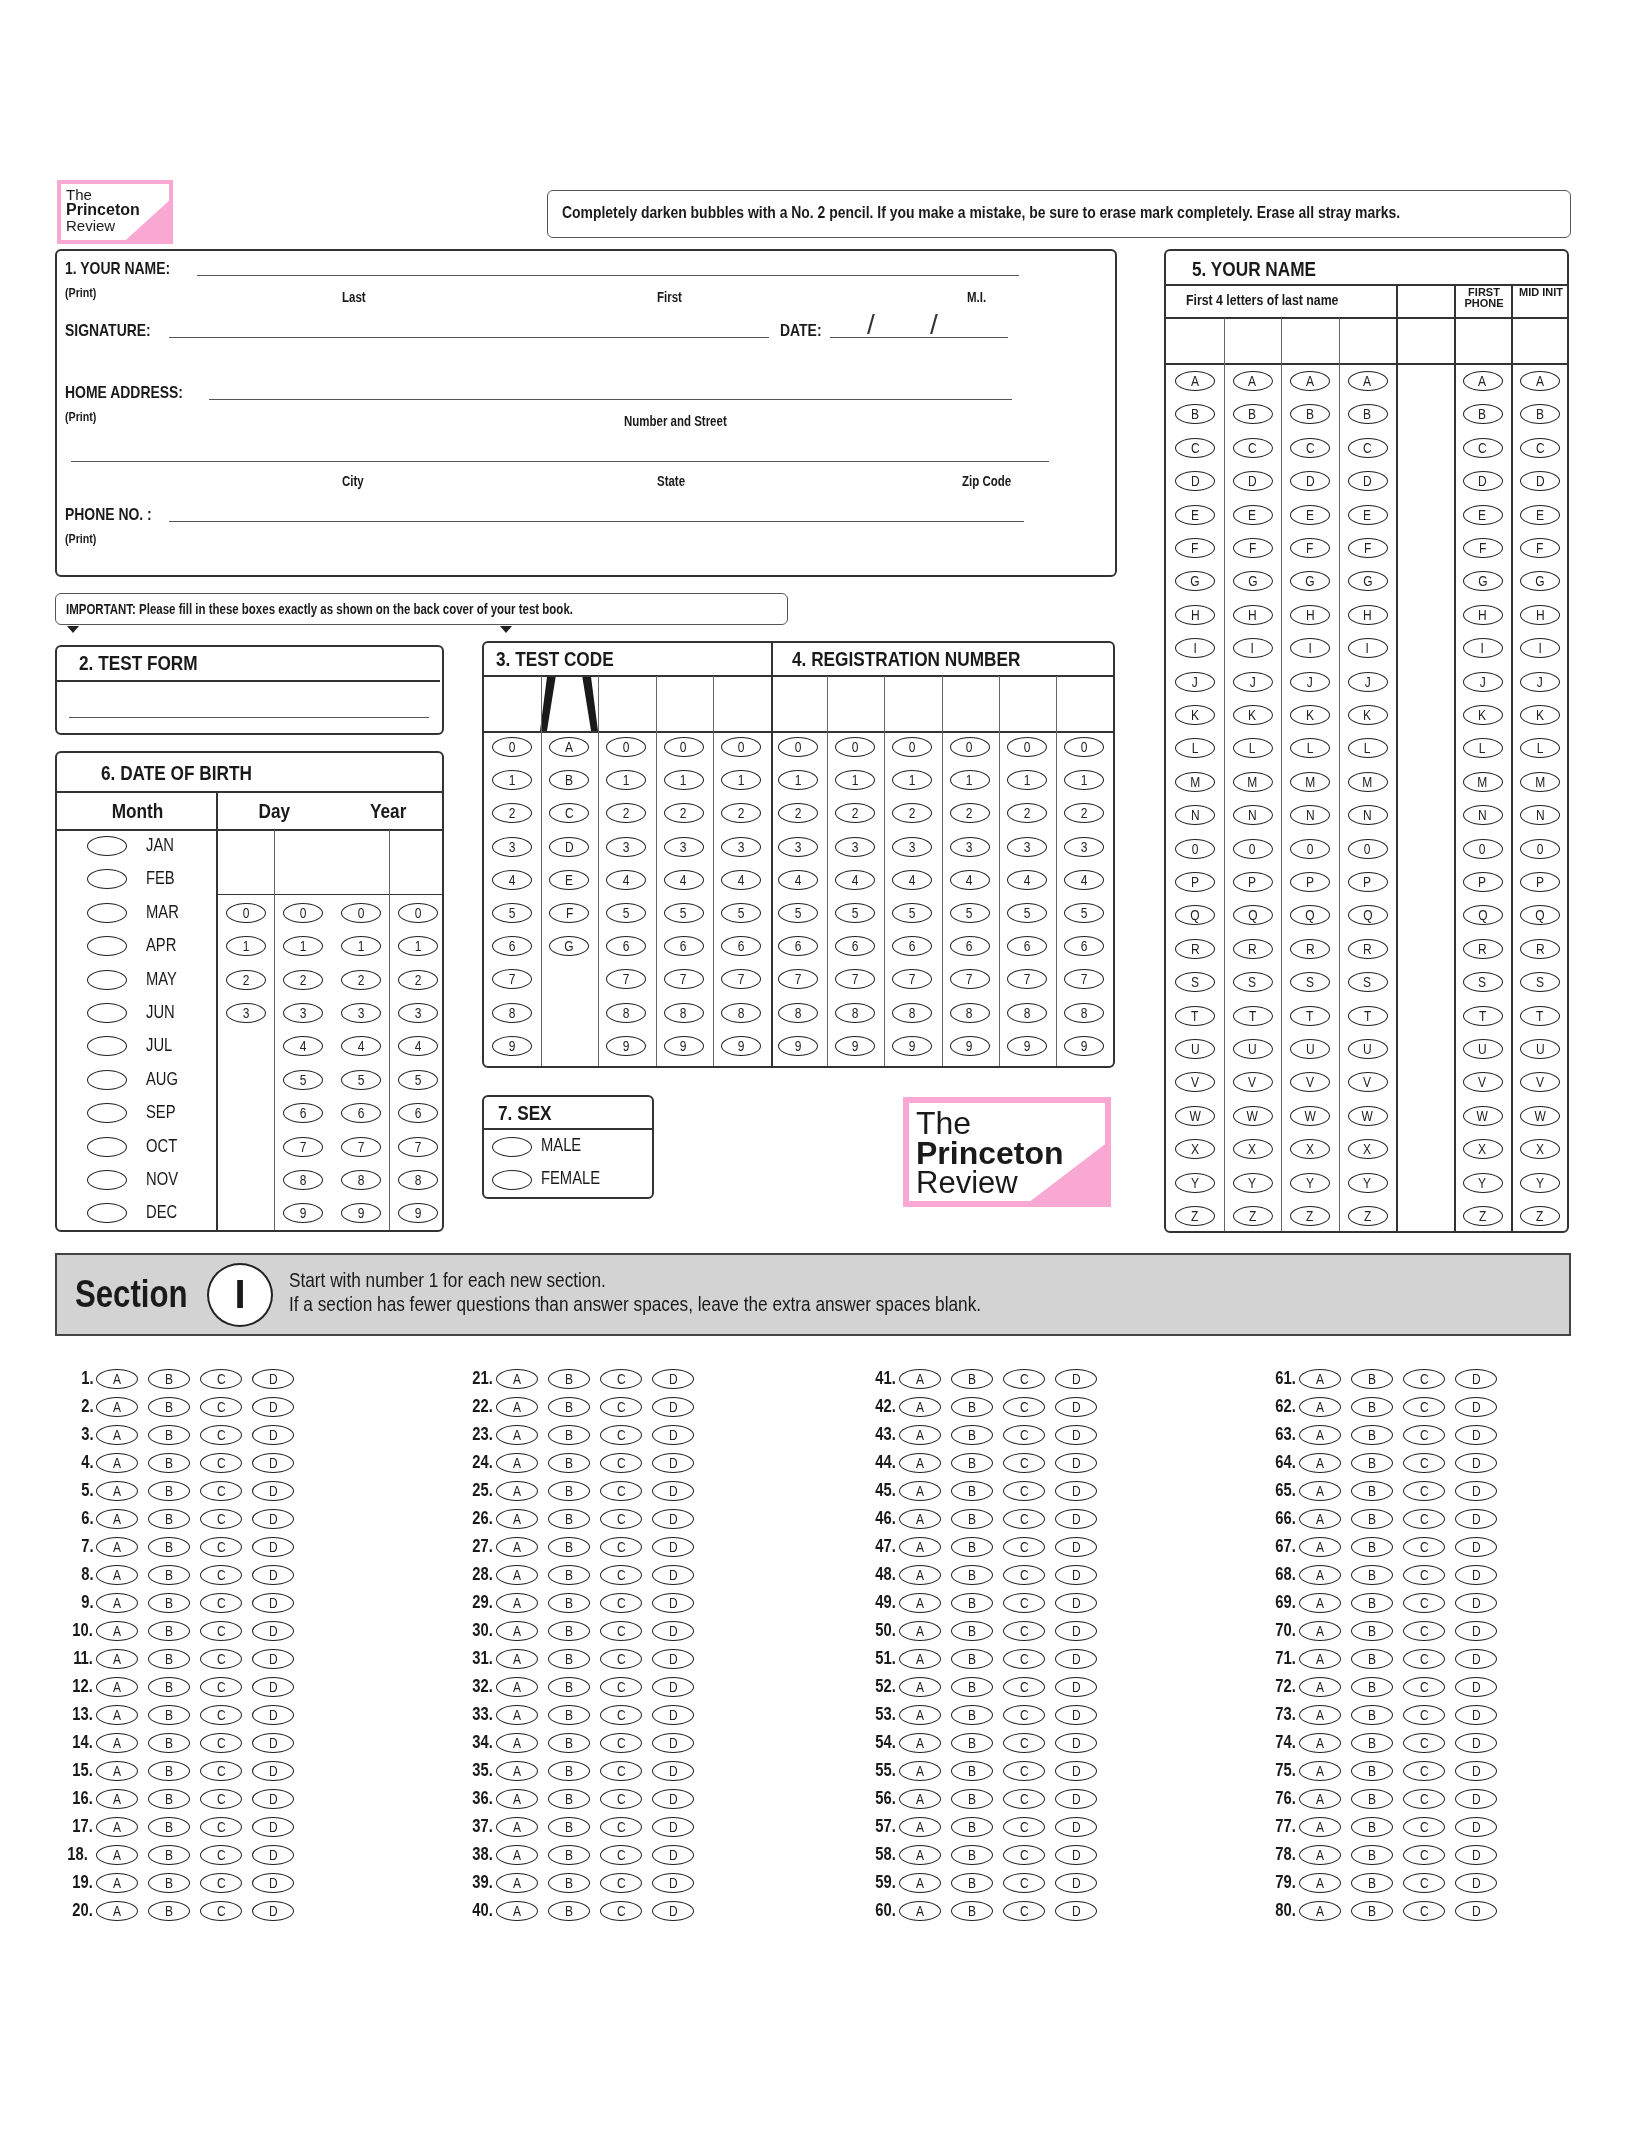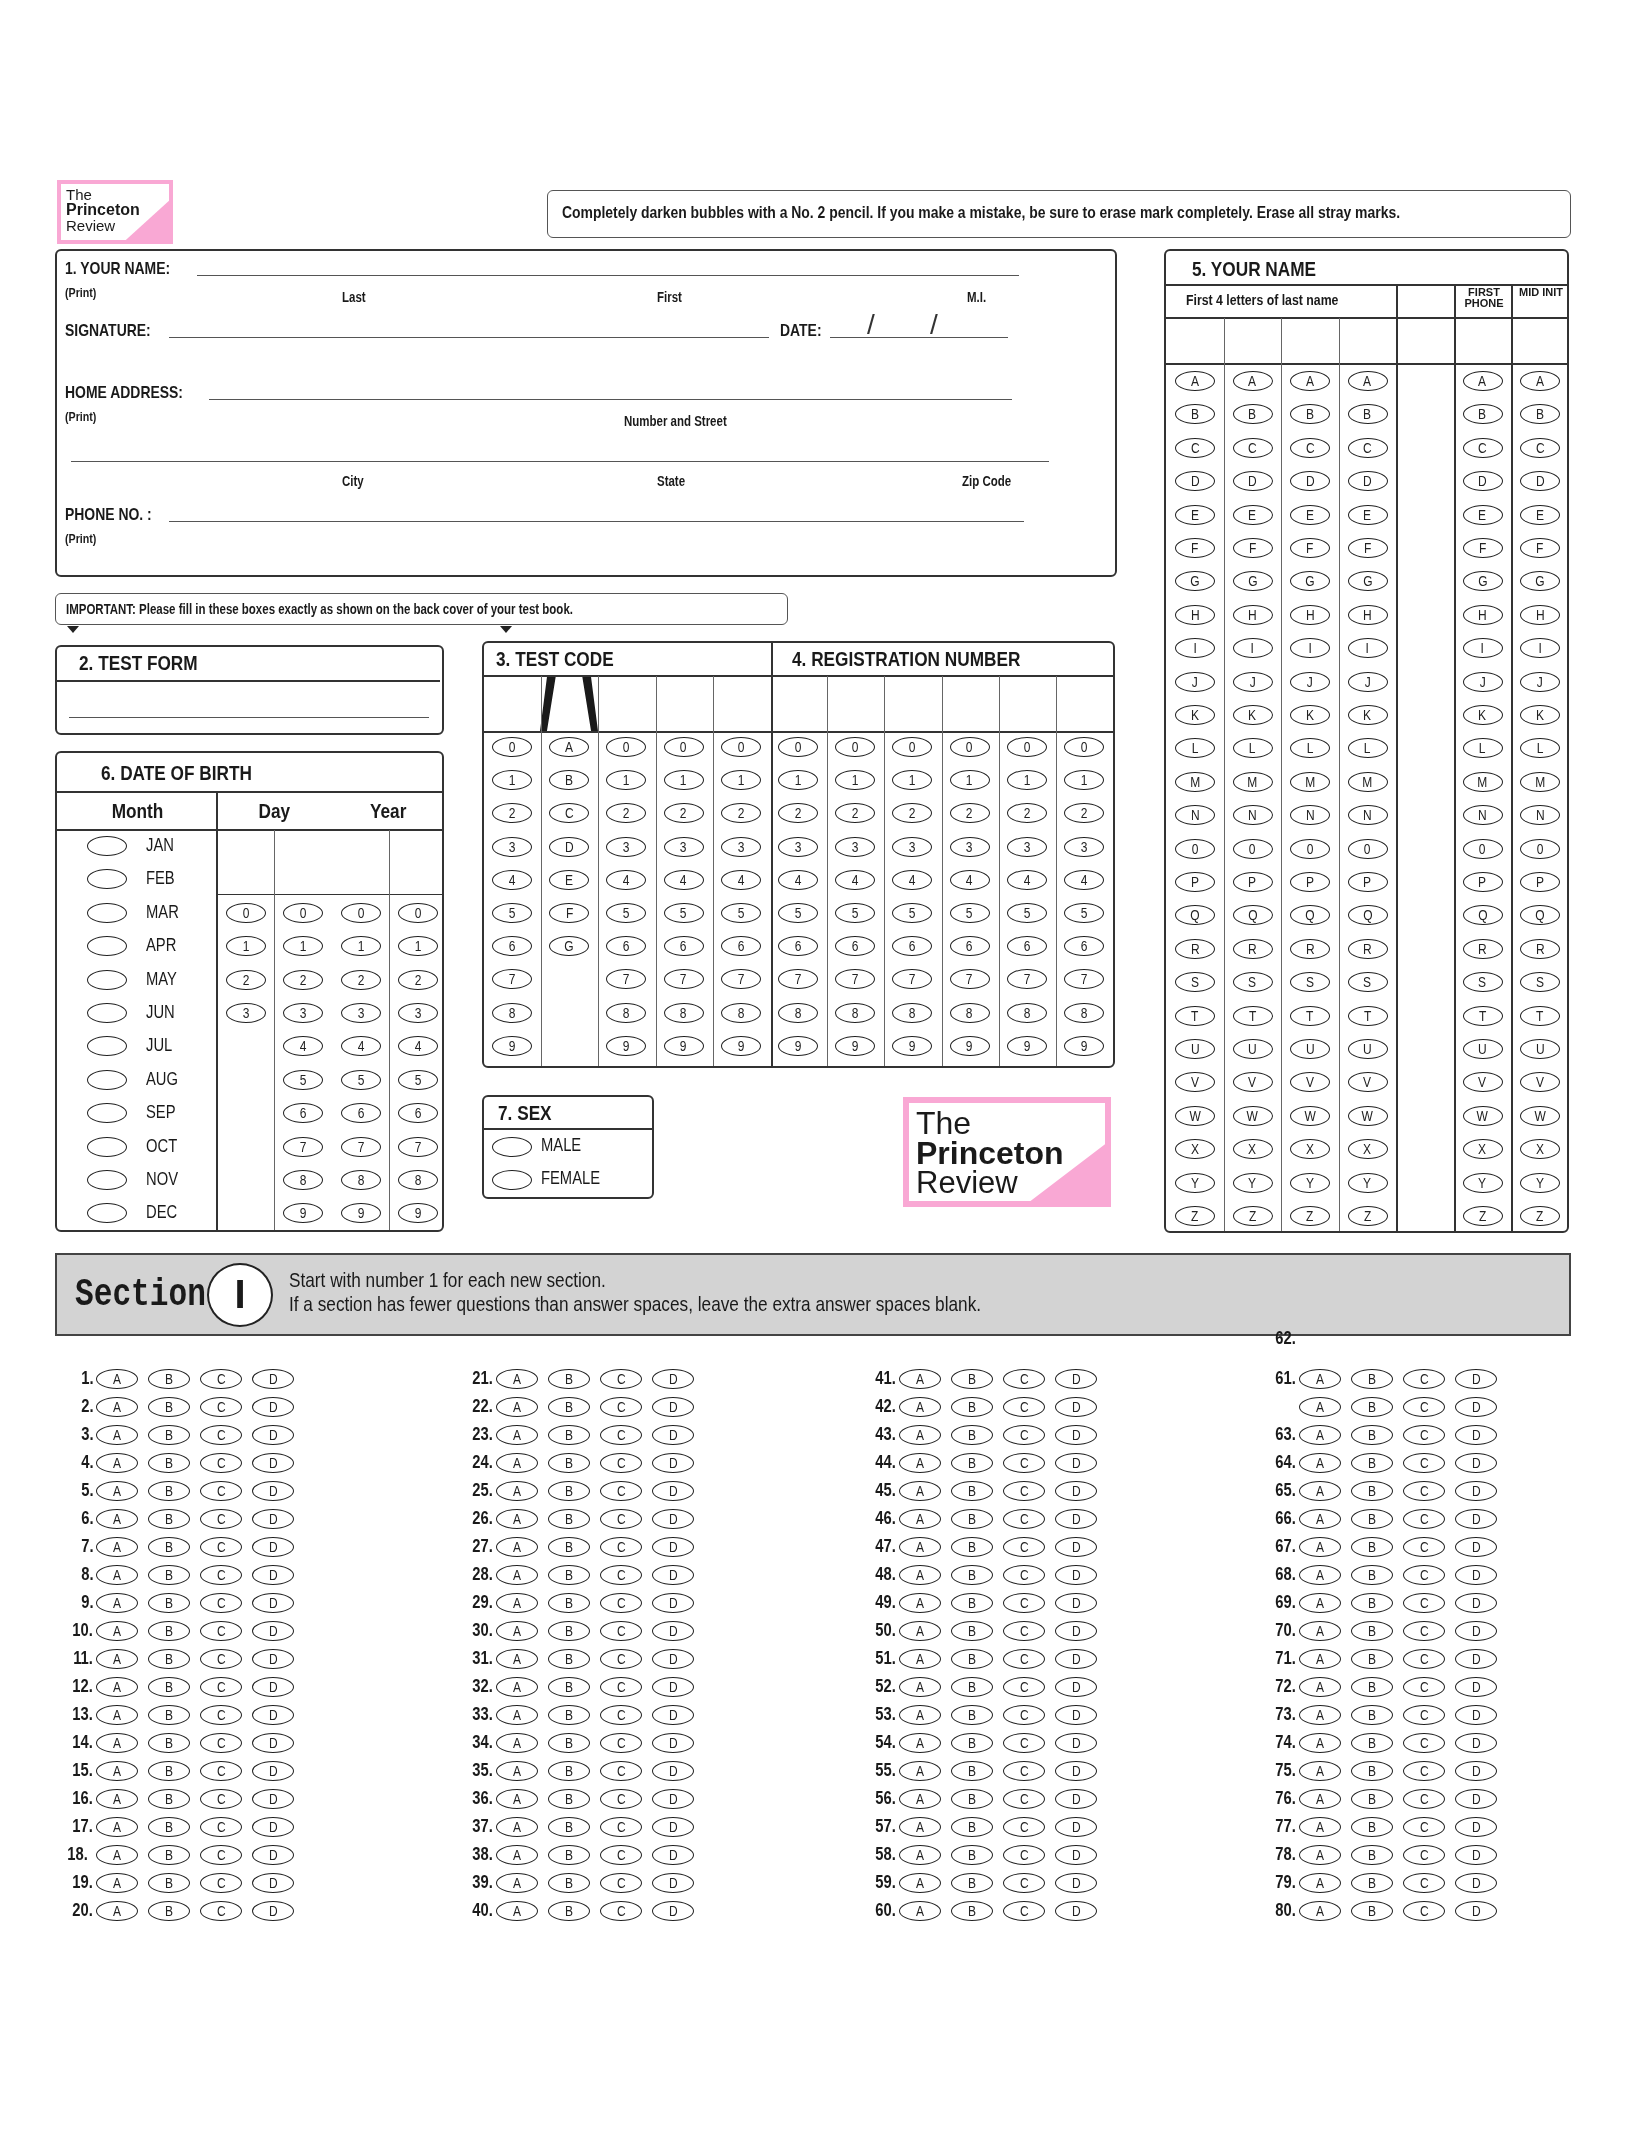--- a/index.html
+++ b/index.html
@@ -462,21 +462,21 @@
   </div>
 
 <div class="logo" style="left:903px;top:1097px;width:208px;height:110px;">
   <div class="logo-inner" style="left:6px;top:6px;width:196px;height:98px;clip-path:polygon(0 0,100% 0,100% 42%,62% 100%,0 100%);"></div>
   <div class="logo-text" style="left:13px;top:10px;font-size:32px;">The</div>
   <div class="logo-text b" style="left:13px;top:40px;font-size:32px;">Princeton</div>
   <div class="logo-text" style="left:13px;top:70px;font-size:31px;">Review</div>
 </div>
 
 <div class="abs" style="left:55px;top:1253px;width:1516px;height:83px;background:#d3d3d3;border:2px solid #444;">
-  <div class="lbl b" style="left:18px;top:18px;font-size:38px;font-family:Liberation Mono, monospace;"><span class="narrow">Section</span></div>
+  <div class="lbl b" style="left:18px;top:18px;font-size:38px;"><span class="narrow">Section</span></div>
   <div class="abs" style="left:150px;top:8px;width:66px;height:64px;border:2px solid #222;border-radius:50%;background:#fff;text-align:center;font-size:40px;line-height:58px;font-weight:bold;">
     <span>I</span>
   </div>
   <div class="lbl" style="left:232px;top:13px;font-size:21px;line-height:24px;"><span class="narrow">Start with number 1 for each new section.</span></div>
   <div class="lbl" style="left:232px;top:37px;font-size:21px;line-height:24px;"><span class="narrow">If a section has fewer questions than answer spaces, leave the extra answer spaces blank.</span></div>
 </div>
 
 <div id="answers">
     <div class="qnum" style="left: 55px; top: 1368px;"><span class="narrowc">1.</span></div>
     <div class="bubble" style="left: 96px; top: 1369px; width: 42px; height: 20px; line-height: 17px;"><span>A</span></div>
@@ -776,21 +776,21 @@
     <div class="qnum" style="left: 858px; top: 1900px;"><span class="narrowc">60.</span></div>
     <div class="bubble" style="left: 899px; top: 1901px; width: 42px; height: 20px; line-height: 17px;"><span>A</span></div>
     <div class="bubble" style="left: 951px; top: 1901px; width: 42px; height: 20px; line-height: 17px;"><span>B</span></div>
     <div class="bubble" style="left: 1003px; top: 1901px; width: 42px; height: 20px; line-height: 17px;"><span>C</span></div>
     <div class="bubble" style="left: 1055px; top: 1901px; width: 42px; height: 20px; line-height: 17px;"><span>D</span></div>
     <div class="qnum" style="left: 1258px; top: 1368px;"><span class="narrowc">61.</span></div>
     <div class="bubble" style="left: 1299px; top: 1369px; width: 42px; height: 20px; line-height: 17px;"><span>A</span></div>
     <div class="bubble" style="left: 1351px; top: 1369px; width: 42px; height: 20px; line-height: 17px;"><span>B</span></div>
     <div class="bubble" style="left: 1403px; top: 1369px; width: 42px; height: 20px; line-height: 17px;"><span>C</span></div>
     <div class="bubble" style="left: 1455px; top: 1369px; width: 42px; height: 20px; line-height: 17px;"><span>D</span></div>
-    <div class="qnum" style="left: 1258px; top: 1328px; text-align: right;"><span class="narrowc">62.</span></div>
+    <div class="qnum" style="left: 1258px; top: 1396px; text-align: right;"><span class="narrowc">62.</span></div>
     <div class="bubble" style="left: 1299px; top: 1397px; width: 42px; height: 20px; line-height: 17px;"><span>A</span></div>
     <div class="bubble" style="left: 1351px; top: 1397px; width: 42px; height: 20px; line-height: 17px;"><span>B</span></div>
     <div class="bubble" style="left: 1403px; top: 1397px; width: 42px; height: 20px; line-height: 17px;"><span>C</span></div>
     <div class="bubble" style="left: 1455px; top: 1397px; width: 42px; height: 20px; line-height: 17px;"><span>D</span></div>
     <div class="qnum" style="left: 1258px; top: 1424px;"><span class="narrowc">63.</span></div>
     <div class="bubble" style="left: 1299px; top: 1425px; width: 42px; height: 20px; line-height: 17px;"><span>A</span></div>
     <div class="bubble" style="left: 1351px; top: 1425px; width: 42px; height: 20px; line-height: 17px;"><span>B</span></div>
     <div class="bubble" style="left: 1403px; top: 1425px; width: 42px; height: 20px; line-height: 17px;"><span>C</span></div>
     <div class="bubble" style="left: 1455px; top: 1425px; width: 42px; height: 20px; line-height: 17px;"><span>D</span></div>
     <div class="qnum" style="left: 1258px; top: 1452px;"><span class="narrowc">64.</span></div>

